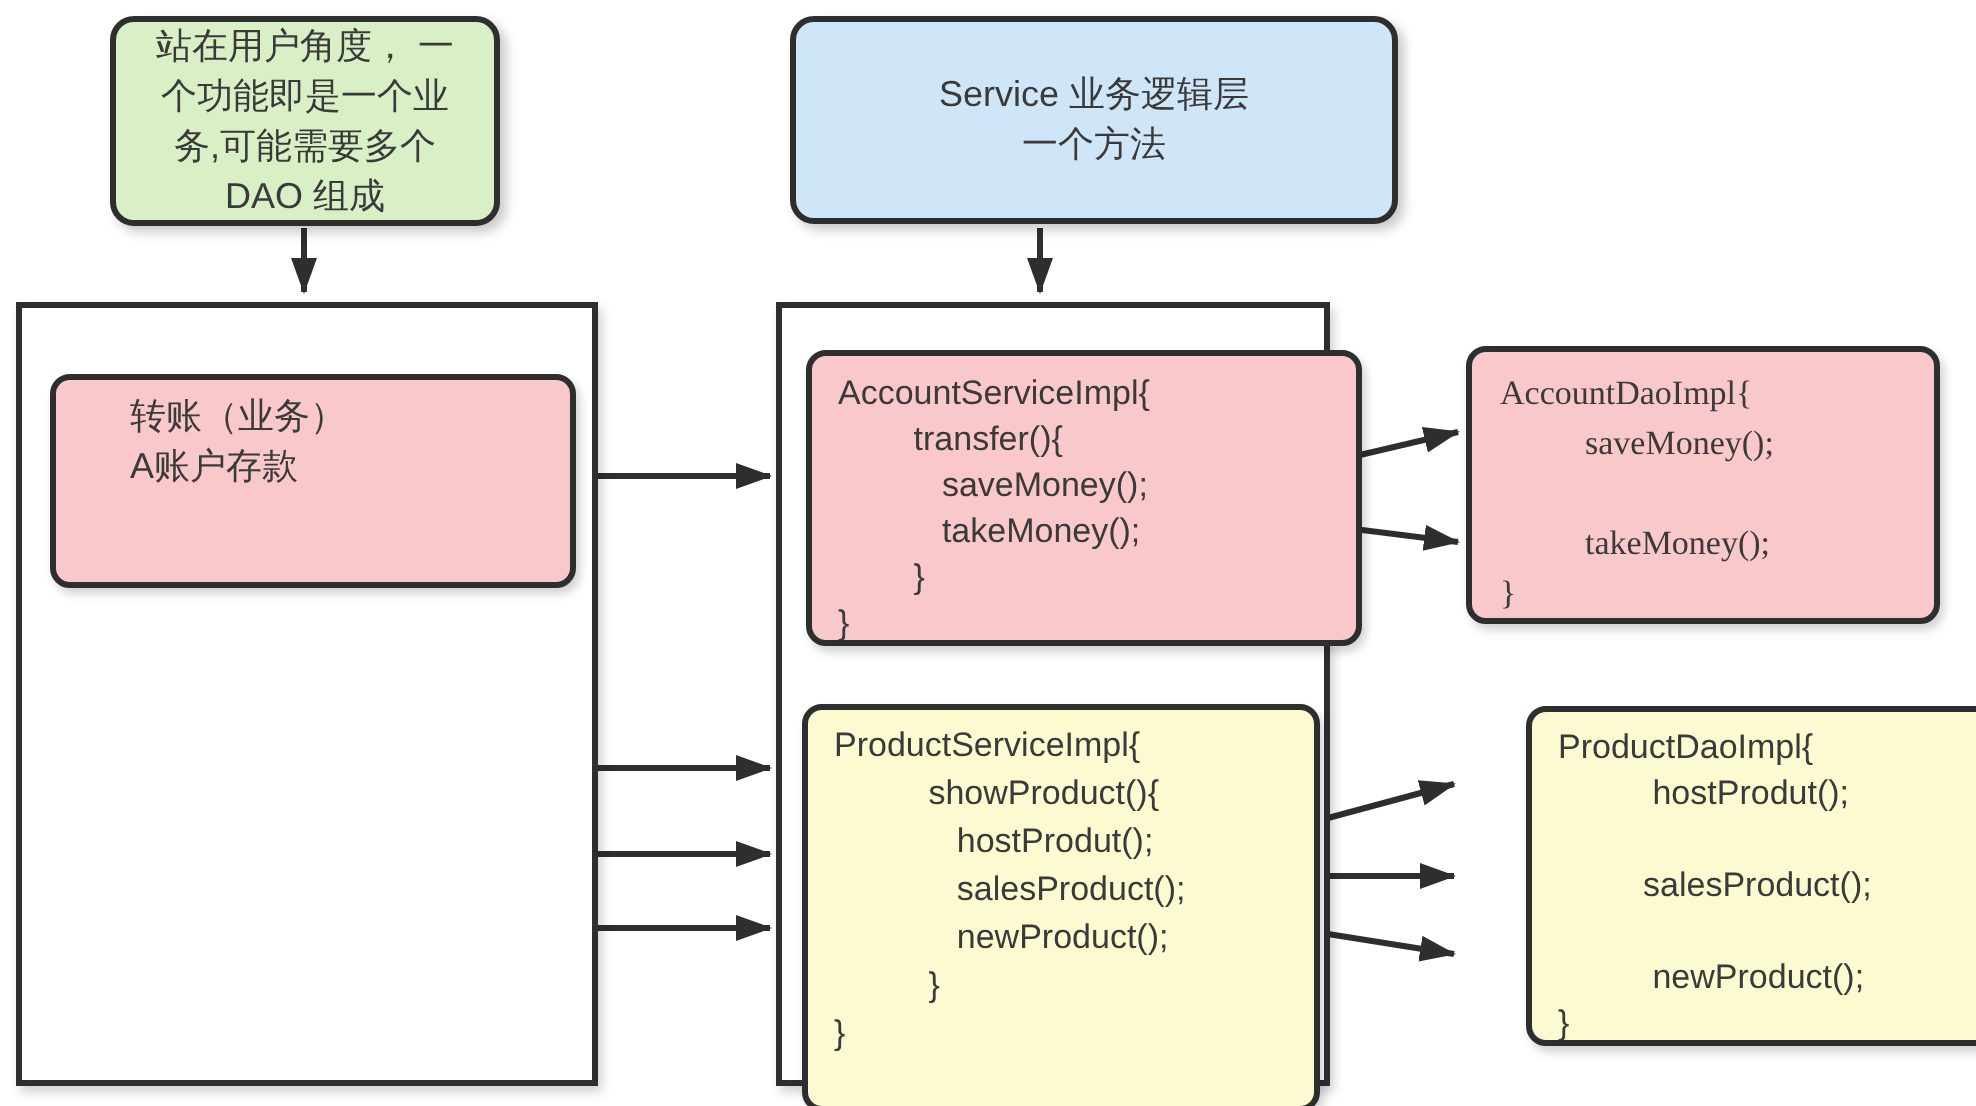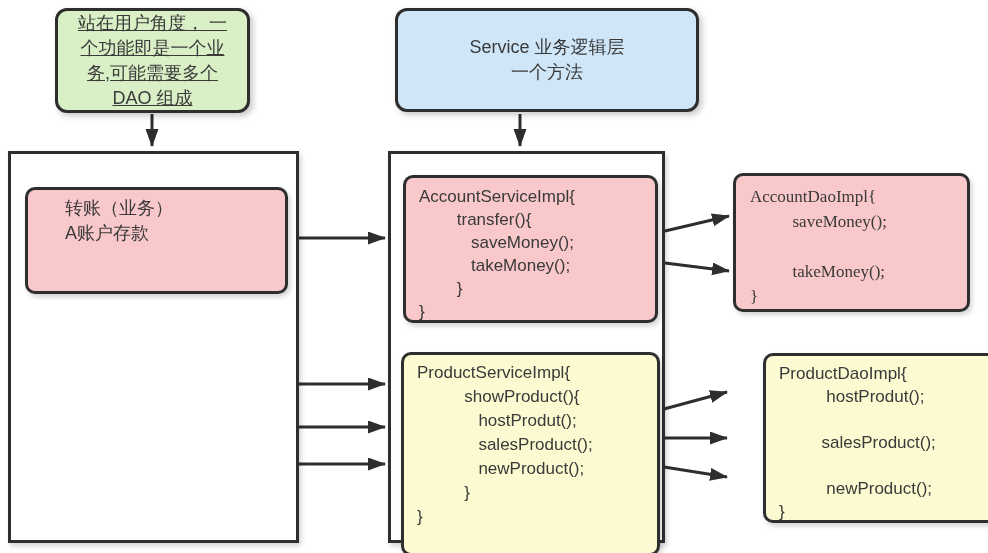--- a/index.html
+++ b/index.html
@@ -21,21 +21,21 @@
   .arrows{position:absolute;left:0;top:0;width:988px;height:553px;pointer-events:none;}
   .arrows line{stroke:var(--ink,#2e2e2e);stroke-width:3;}
   .note{
     position:absolute;
     border:3px solid var(--ink,#2e2e2e);
     border-radius:12px;
     display:flex;flex-direction:column;align-items:center;justify-content:center;
     font-size:18px;line-height:25px;text-align:center;
     box-shadow:3px 3px 6px rgba(0,0,0,0.22);
   }
-  .note-green{left:55px;top:8px;width:195px;height:105px;background:var(--note-green,#d9f0c6);text-decoration:underline;}
+  .note-green{left:55px;top:8px;width:195px;height:105px;background:var(--note-green,#d9f0c6);}
   .note-blue{left:395px;top:8px;width:304px;height:104px;background:var(--note-blue,#cee6f7);}
   .panel{
     position:absolute;
     border:3px solid var(--ink,#2e2e2e);
     background:#fff;
     box-shadow:2px 3px 5px rgba(0,0,0,0.18);
   }
   .panel-business{left:8px;top:151px;width:291px;height:392px;}
   .panel-service{left:388px;top:151px;width:277px;height:392px;}
   .card{
@@ -44,21 +44,21 @@
     border-radius:10px;
     box-shadow:2px 3px 5px rgba(0,0,0,0.18);
     overflow:hidden;
   }
   .pink{background:var(--card-pink,#f9c8ca);}
   .yellow{background:var(--card-yellow,#fbfad0);}
   .text-card{font-size:18px;line-height:25px;padding:6px 8px 0 14px;white-space:pre;}
   .code-card{font-size:17px;white-space:pre;}
   .card-transfer{left:14px;top:33px;width:263px;height:107px;padding-left:37px;}
   .card-products{left:12px;top:196px;width:265px;height:145px;padding-top:24px;}
-  .card-account-service{left:12px;top:21px;width:255px;height:148px;line-height:23px;padding:7px 6px 0 13px;}
+  .card-account-service{left:12px;top:21px;width:278px;height:148px;line-height:23px;padding:7px 6px 0 13px;}
   .card-product-service{left:10px;top:198px;width:259px;height:204px;line-height:24px;padding:6px 6px 0 13px;}
   .card-account-dao{left:733px;top:173px;width:237px;height:139px;line-height:25px;padding:8px 6px 0 14px;font-family:Liberation Serif, serif;}
   .card-product-dao{left:732px;top:353px;width:236px;height:170px;line-height:23px;padding:6px 6px 0 13px;margin-left:31px;}
   .watermark{
     position:absolute;right:3px;top:523px;
     font-size:17px;color:var(--watermark,#c9c9c9);
     text-shadow:1px 1px 0 #ffffff;
     margin-top:28px;
   }
 </style>

